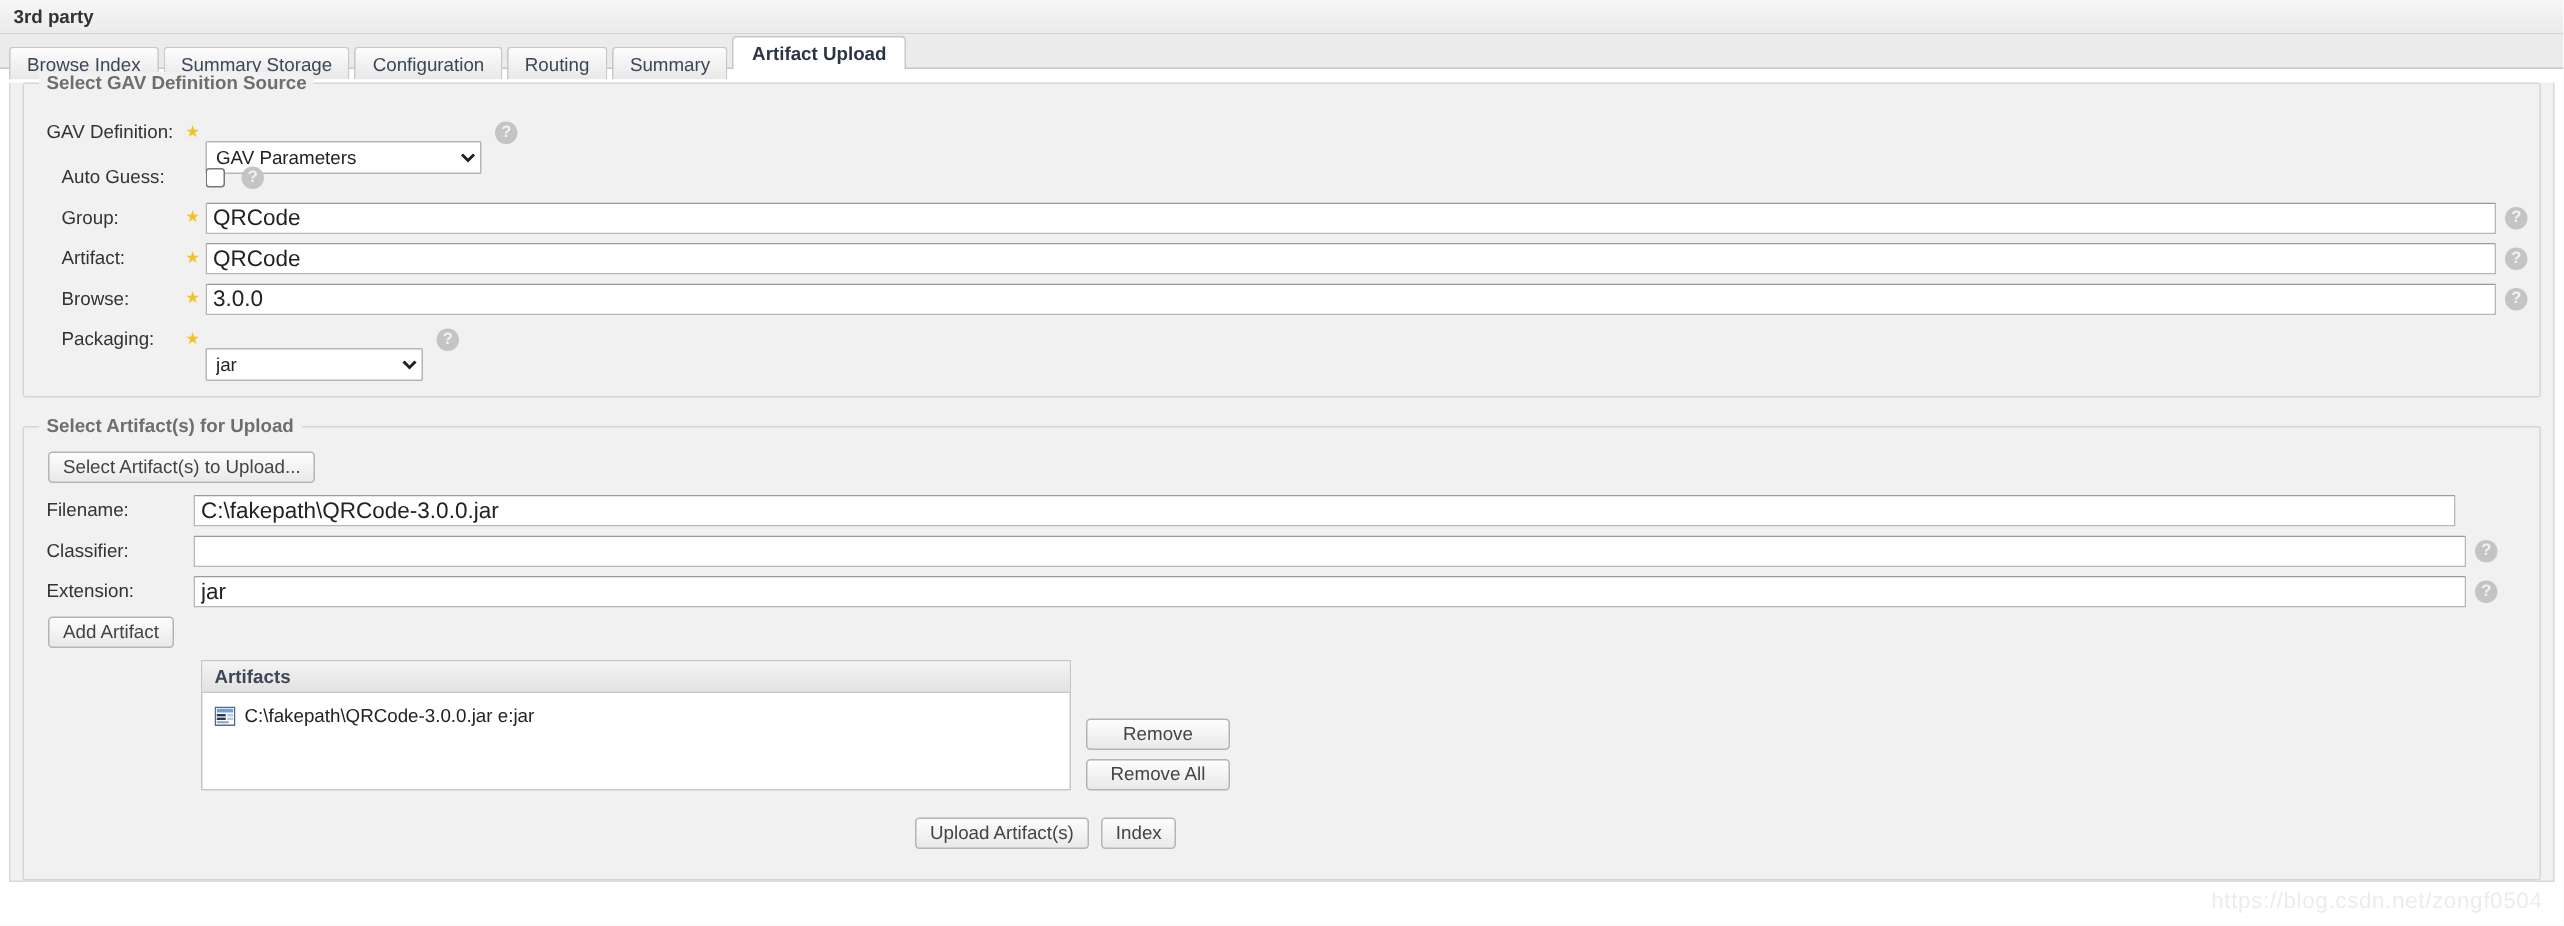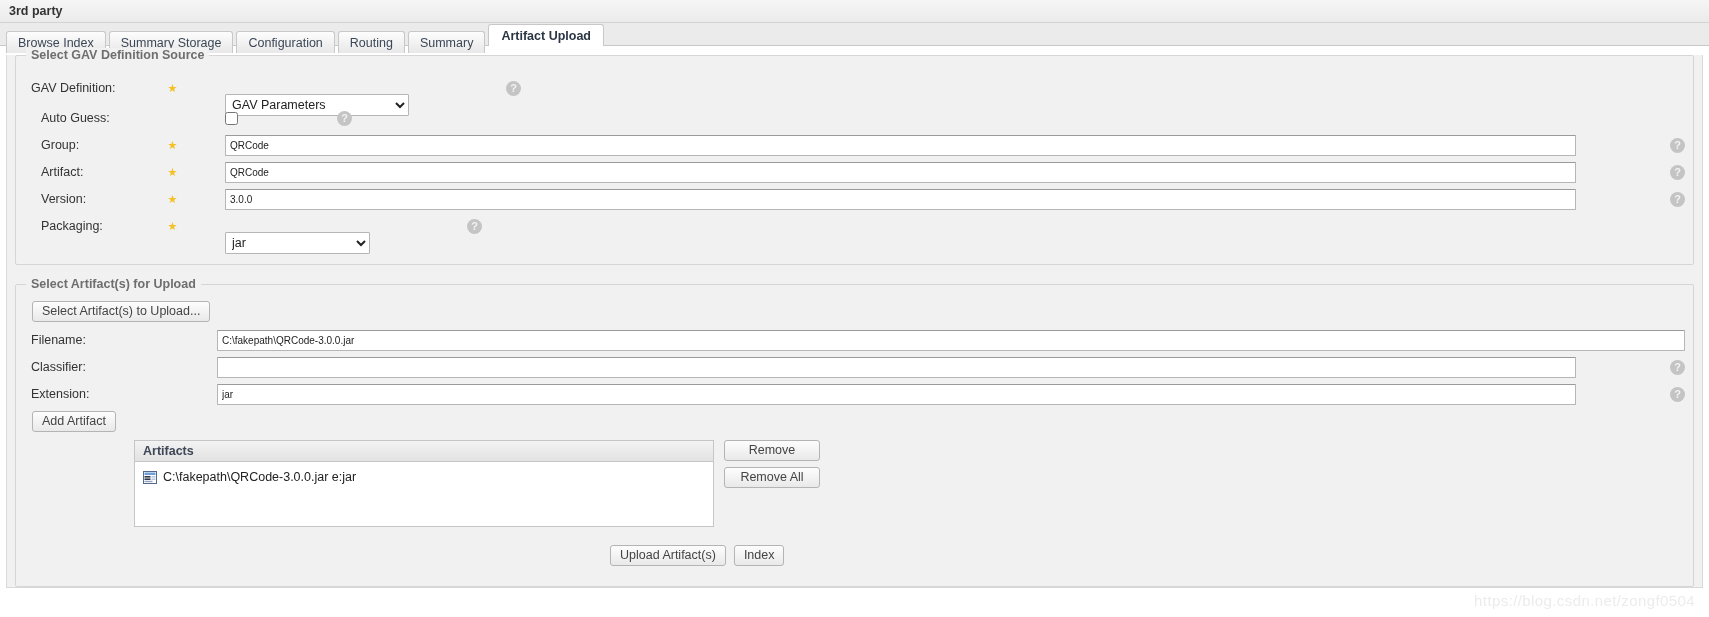--- a/index.html
+++ b/index.html
@@ -106,21 +106,20 @@
     color: #6e6e6e;
     white-space: nowrap;
   }
 
   
   .row {
     display: flex;
     align-items: center;
     height: 24px;
     margin-bottom: 0px;
-    gap: 44px;
   }
   .row + .row { margin-top: 0px; }
   .label {
     width: 96px;
     text-align: left;
     padding-left: 7px;
     font-size: 12.5px;
     color: #333333;
     box-sizing: border-box;
     flex: 0 0 auto;
@@ -137,21 +136,21 @@
   }
   .req.empty { color: transparent; }
 
   
   input.txt {
     height: 21px;
     border: 1px solid #b6b6b6;
     border-top-color: #9a9a9a;
     background: #ffffff;
     font-family: "Liberation Sans", sans-serif;
-    font-size: 10px;
+    font-size: 15px;
     color: #222222;
     padding: 0 4px;
     box-sizing: border-box;
     outline: none;
     border-radius: 1px;
   }
   select.sel {
     height: 22px;
     border: 1px solid #b6b6b6;
     background: #ffffff;
@@ -323,21 +322,21 @@
 
       <div class="row" style="margin-top:3px;">
         <span class="label indent">Artifact:</span>
         <span class="req">★</span>
         <input class="txt" style="width: 1551px;" value="QRCode">
         <span style="width:6px;flex:0 0 auto;"></span>
         <span class="help">?</span>
       </div>
 
       <div class="row" style="margin-top:3px;">
-        <span class="label indent">Version:</span>
+        <span class="label indent">Browse:</span>
         <span class="req">★</span>
         <input class="txt" style="width: 1551px;" value="3.0.0">
         <span style="width:6px;flex:0 0 auto;"></span>
         <span class="help">?</span>
       </div>
 
       <div class="row" style="margin-top:3px;">
         <span class="label indent">Packaging:</span>
         <span class="req">★</span>
         <select class="sel" style="width:145px;">
@@ -374,21 +373,21 @@
         <span style="width:9px;flex:0 0 auto;"></span>
         <input class="txt" style="width: 1515px;" value="jar">
         <span style="width:6px;flex:0 0 auto;"></span>
         <span class="help">?</span>
       </div>
 
       <div style="margin:5px 0 0 8px;">
         <button class="btn">Add Artifact</button>
       </div>
 
-      <div style="display:flex;align-items:flex-start;margin-top:8px;margin-left:110px;">
+      <div style="display:flex;align-items:flex-end;margin-top:8px;margin-left:110px;">
         <div class="list-panel">
           <div class="list-head">Artifacts</div>
           <div class="list-body">
             <div class="list-item">
               <span class="item-icon">
                 <svg width="14" height="13" viewBox="0 0 14 13">
                   <rect x="0.5" y="0.5" width="13" height="12" fill="#ffffff" stroke="#55698f"></rect>
                   <rect x="1.5" y="1.5" width="11" height="2.5" fill="#6f9fd8"></rect>
                   <rect x="1.5" y="5" width="6" height="1.6" fill="#2d3a4d"></rect>
                   <rect x="8.5" y="5" width="4" height="1.6" fill="#b9c8dd"></rect>

